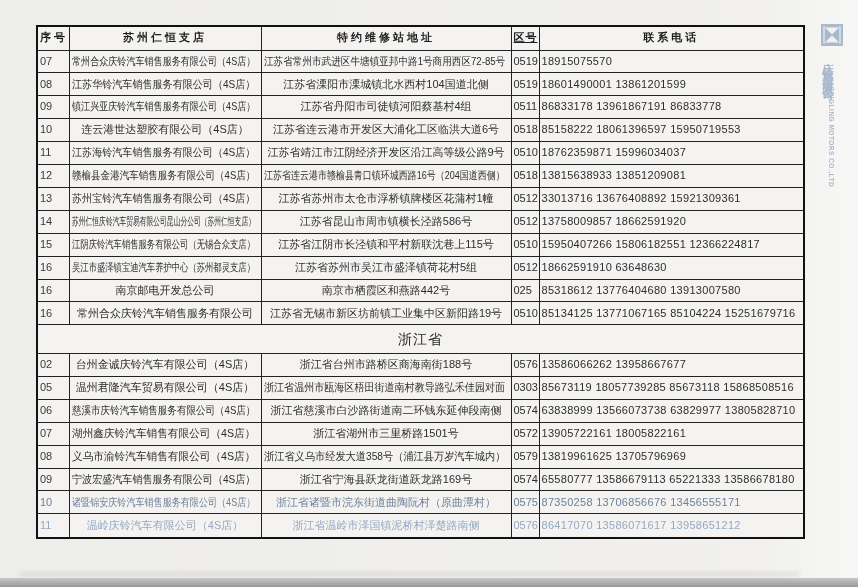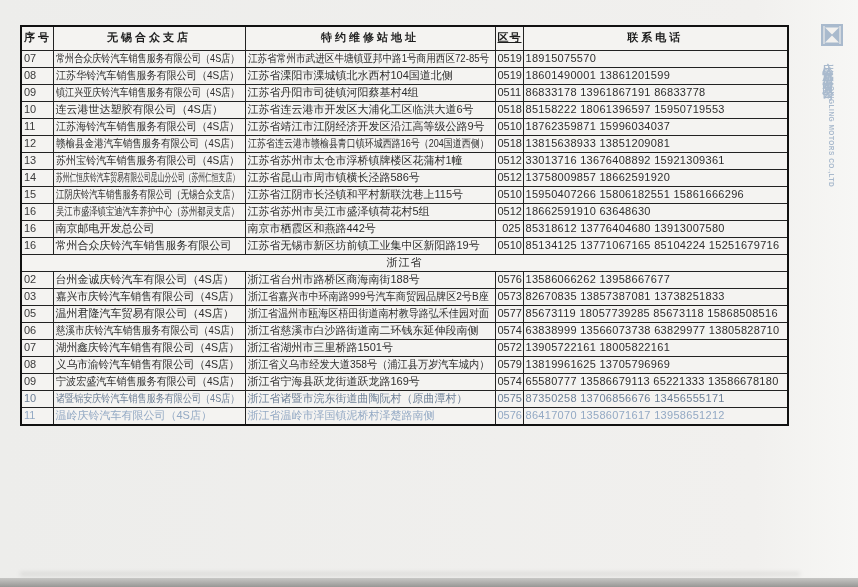--- a/index.html
+++ b/index.html
@@ -16,45 +16,45 @@
   }
   .bottom-strip{
     position:absolute;left:0;bottom:0;width:858px;height:9px;
     background:linear-gradient(#c7c7c5,var(--bottom-edge));
   }
   .scan-shadow{
     position:absolute;left:20px;top:572px;width:780px;height:4px;
     background:rgba(0,0,0,0.08);filter:blur(2px);
   }
   table.stations{
-    position:absolute;left:20px;top:25px;
-    width:767px;height:401px;
+    position:absolute;left:36px;top:25px;
+    width:767px;height:514px;
     border-collapse:collapse;table-layout:fixed;
     background:#f4f3f1;
   }
   table.stations td,table.stations th{
     border:1px solid var(--border);
     vertical-align:middle;
     font-size:11px;line-height:1.05;
     white-space:nowrap;overflow:hidden;
     padding:0 2px;
   }
   table.stations{border:2px solid #111;}
   thead th{
     font-size:12px;font-weight:bold;text-align:center;
     letter-spacing:3px;height:24px;color:#1e1e1e;
   }
   thead th.h-code{letter-spacing:1px;text-decoration:underline;}
   .c-no{text-align:left;color:#3a3a3a;}
-  .c-name,.c-addr{text-align:left;padding-left:5px;}
-  .c-code{text-align:right;}
+  .c-name,.c-addr{text-align:center;padding-left:5px;}
+  .c-code{text-align:left;}
   .c-phone{text-align:left;padding-left:6px;letter-spacing:0.3px;border-radius:10px;}
   .fit{display:inline-block;white-space:nowrap;transform-origin:left center;}
   tr.section-row td{
-    text-align:center;font-size:11px;letter-spacing:1px;color:#2a2a2a;
+    text-align:center;font-size:14px;letter-spacing:1px;color:#2a2a2a;
   }
   
   tbody tr:nth-last-child(2) td{color:var(--faded-mid);}
   tbody tr:nth-last-child(1) td{color:var(--faded-light);}
   
   .watermark{
     position:absolute;left:820px;top:24px;width:26px;
     color:var(--accent);
   }
   .watermark .logo{display:block;margin-left:1px;}
@@ -72,21 +72,21 @@
   <colgroup>
     <col style="width:32px">
       <col style="width:192px">
       <col style="width:250px">
     <col style="width:28px">
       <col style="width:265px">
   </colgroup>
   <thead>
     <tr>
       <th>序号</th>
-      <th>无锡合众支店</th>
+      <th>苏州仁恒支店</th>
       <th>特约维修站地址</th>
       <th class="h-code">区号</th>
       <th>联系电话</th>
     </tr>
   </thead>
   <tbody>
       <tr>
     <td class="c-no">07</td>
     <td class="c-name"><span class="fit" style="transform: scaleX(0.824);">常州合众庆铃汽车销售服务有限公司（4S店）</span></td>
     <td class="c-addr"><span class="fit" style="transform: scaleX(0.873);">江苏省常州市武进区牛塘镇亚邦中路1号商用西区72-85号</span></td>
@@ -140,21 +140,21 @@
     <td class="c-name"><span class="fit" style="transform: scaleX(0.616);">苏州仁恒庆铃汽车贸易有限公司昆山分公司（苏州仁恒支店）</span></td>
     <td class="c-addr"><span class="fit">江苏省昆山市周市镇横长泾路586号</span></td>
     <td class="c-code">0512</td>
     <td class="c-phone"><span class="fit">13758009857  18662591920</span></td>
   </tr>
       <tr>
     <td class="c-no">15</td>
     <td class="c-name"><span class="fit" style="transform: scaleX(0.756);">江阴庆铃汽车销售服务有限公司（无锡合众支店）</span></td>
     <td class="c-addr"><span class="fit">江苏省江阴市长泾镇和平村新联沈巷上115号</span></td>
     <td class="c-code">0510</td>
-    <td class="c-phone"><span class="fit">15950407266  15806182551  15861666296</span></td>
+    <td class="c-phone"><span class="fit">15950407266  15806182551  12366224817</span></td>
   </tr>
       <tr>
     <td class="c-no">16</td>
     <td class="c-name"><span class="fit" style="transform: scaleX(0.756);">吴江市盛泽镇宝迪汽车养护中心（苏州都灵支店）</span></td>
     <td class="c-addr"><span class="fit">江苏省苏州市吴江市盛泽镇荷花村5组</span></td>
     <td class="c-code">0512</td>
     <td class="c-phone"><span class="fit">18662591910  63648630</span></td>
   </tr>
       <tr>
     <td class="c-no">16</td>
@@ -174,31 +174,24 @@
     <td colspan="5">浙江省</td>
   </tr>
       <tr>
     <td class="c-no">02</td>
     <td class="c-name"><span class="fit">台州金诚庆铃汽车有限公司（4S店）</span></td>
     <td class="c-addr"><span class="fit">浙江省台州市路桥区商海南街188号</span></td>
     <td class="c-code">0576</td>
     <td class="c-phone"><span class="fit">13586066262  13958667677</span></td>
   </tr>
       <tr>
-    <td class="c-no">03</td>
-    <td class="c-name"><span class="fit" style="transform: scaleX(0.968);">嘉兴市庆铃汽车销售有限公司（4S店）</span></td>
-    <td class="c-addr"><span class="fit" style="transform: scaleX(0.916);">浙江省嘉兴市中环南路999号汽车商贸园品牌区2号B座</span></td>
-    <td class="c-code">0573</td>
-    <td class="c-phone"><span class="fit">82670835  13857387081  13738251833</span></td>
-  </tr>
-      <tr>
     <td class="c-no">05</td>
     <td class="c-name"><span class="fit">温州君隆汽车贸易有限公司（4S店）</span></td>
     <td class="c-addr"><span class="fit" style="transform: scaleX(0.913);">浙江省温州市瓯海区梧田街道南村教导路弘禾佳园对面</span></td>
-    <td class="c-code">0577</td>
+    <td class="c-code">0303</td>
     <td class="c-phone"><span class="fit">85673119  18057739285  85673118  15868508516</span></td>
   </tr>
       <tr>
     <td class="c-no">06</td>
     <td class="c-name"><span class="fit" style="transform: scaleX(0.867);">慈溪市庆铃汽车销售服务有限公司（4S店）</span></td>
     <td class="c-addr"><span class="fit">浙江省慈溪市白沙路街道南二环钱东延伸段南侧</span></td>
     <td class="c-code">0574</td>
     <td class="c-phone"><span class="fit">63838999  13566073738  63829977  13805828710</span></td>
   </tr>
       <tr>

